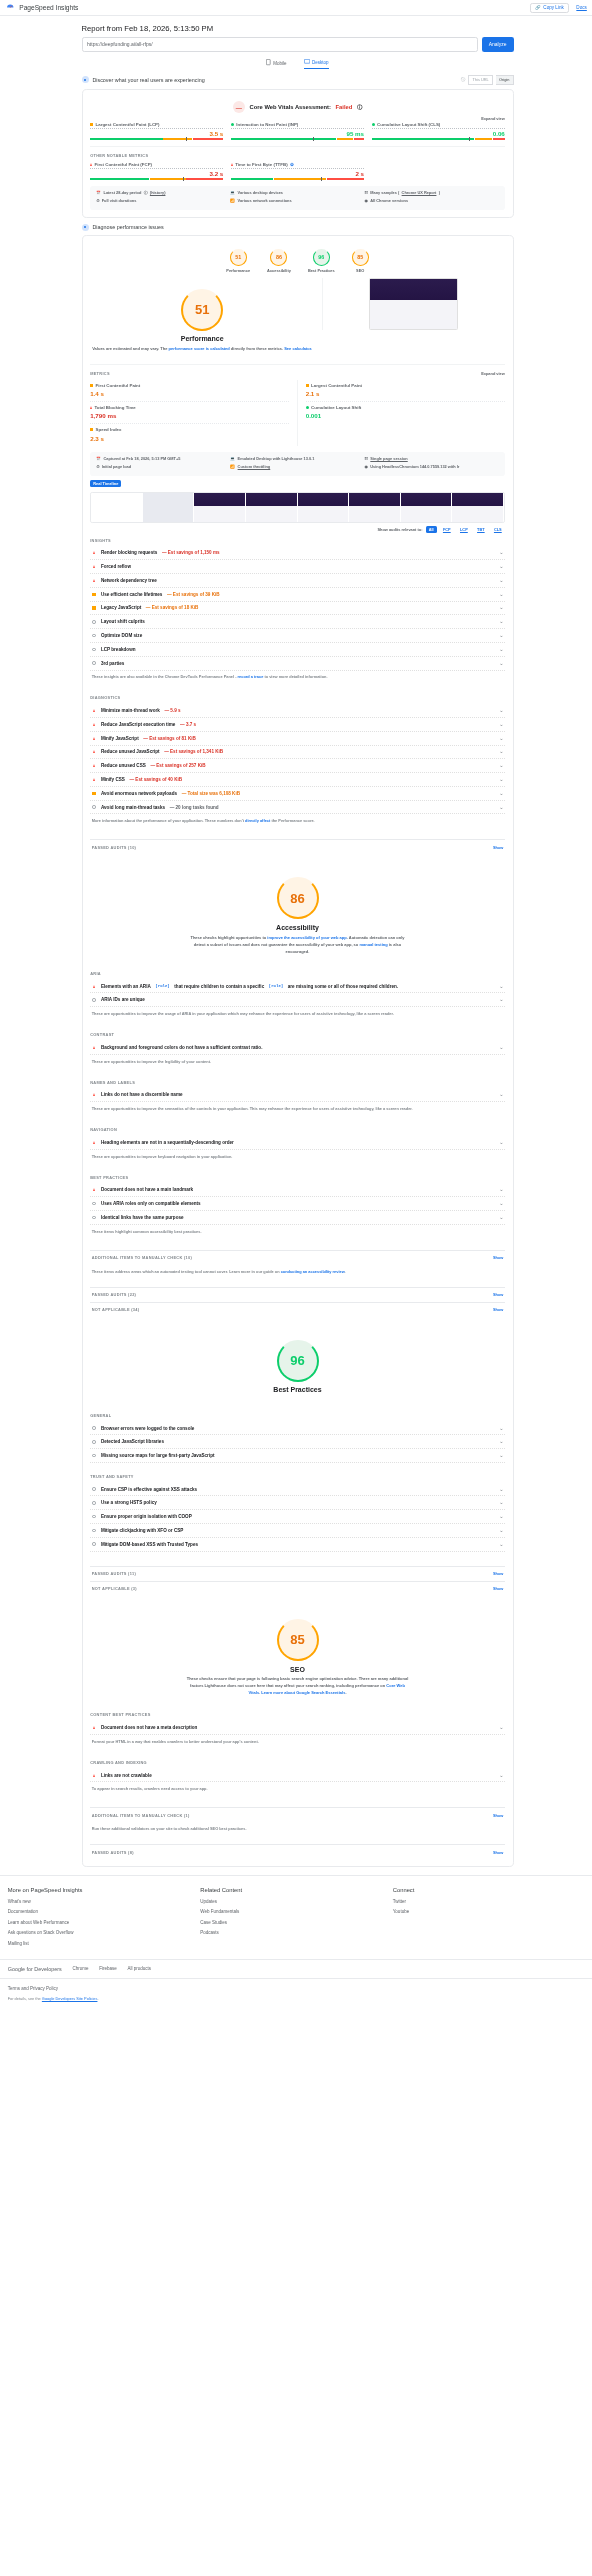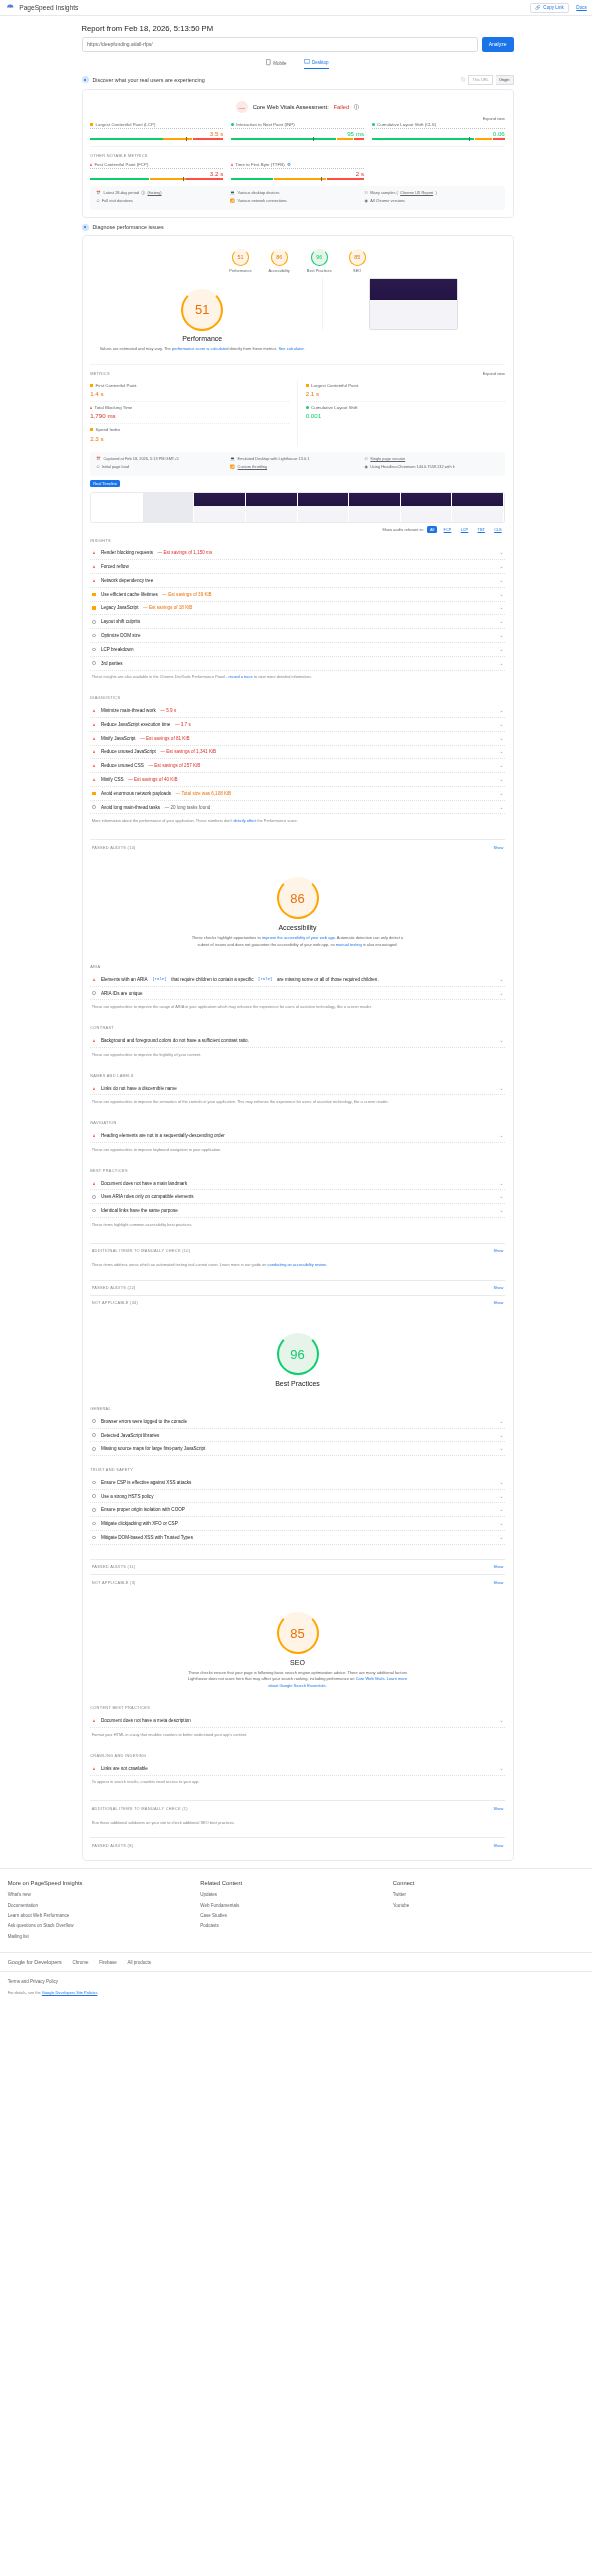--- a/index.html
+++ b/index.html
@@ -30,21 +30,21 @@
   .devtab.active { color: #1a73e8; border-bottom: 1.2px solid #1a73e8; }
   .sect-head { display: flex; align-items: center; gap: 3.9px; margin: 6.2px 0 3.9px; }
   .sect-head .dot { width: 7px; height: 7px; border-radius: 50%; background: #d2e3fc;
     display: inline-flex; align-items: center; justify-content: center; }
   .sect-head .dot::after { content: ''; width: 2.3px; height: 2.3px; border-radius: 50%; background: #1a73e8; }
   .sect-title { font-size: 5.4px; color: #3c4043; }
   .seg { margin-left: auto; display: flex; align-items: center; gap: 3.1px; }
   .seg .qm { font-size: 4.6px; color: #9aa0a6; }
   .segbtn { border: 0.8px solid #dadce0; font-size: 3.9px; padding: 1.2px 3.1px; color: #9aa0a6; }
   .segbtn.on { color: #3c4043; background: #f1f3f4; border-left: none; }
-  .card { border: 0.8px solid #e8eaed; border-radius: 4.6px; padding: 7px 7.7px; margin-bottom: 6.2px; }
+  .card { border: 0.8px solid #e8eaed; border-radius: 4.6px; padding: 7px 7.7px; margin-bottom: 6.2px; font-weight: bold; }
   .cwv-head { display: flex; align-items: center; justify-content: center; gap: 4.6px; margin: 4.6px 0 1.5px; }
   .cwv-badge { width: 12.3px; height: 12.3px; border-radius: 50%; background: #fce8e6;
     display: flex; align-items: center; justify-content: center; color: #d93025; font-size: 6.2px; }
   .cwv-text { font-size: 5.8px; color: #202124; }
   .cwv-fail { color: #d93025; }
   .expand { text-align: right; font-size: 3.9px; color: #5f6368; margin: 2.3px 0 1.5px; }
   .metgrid { display: flex; gap: 7.7px; }
   .metgrid.three > div { flex: 1; }
   .met-label { display: flex; align-items: center; gap: 2.3px; font-size: 4.4px; color: #5f6368;
     border-bottom: 0.8px dotted #bdc1c6; padding-bottom: 0.8px; }

